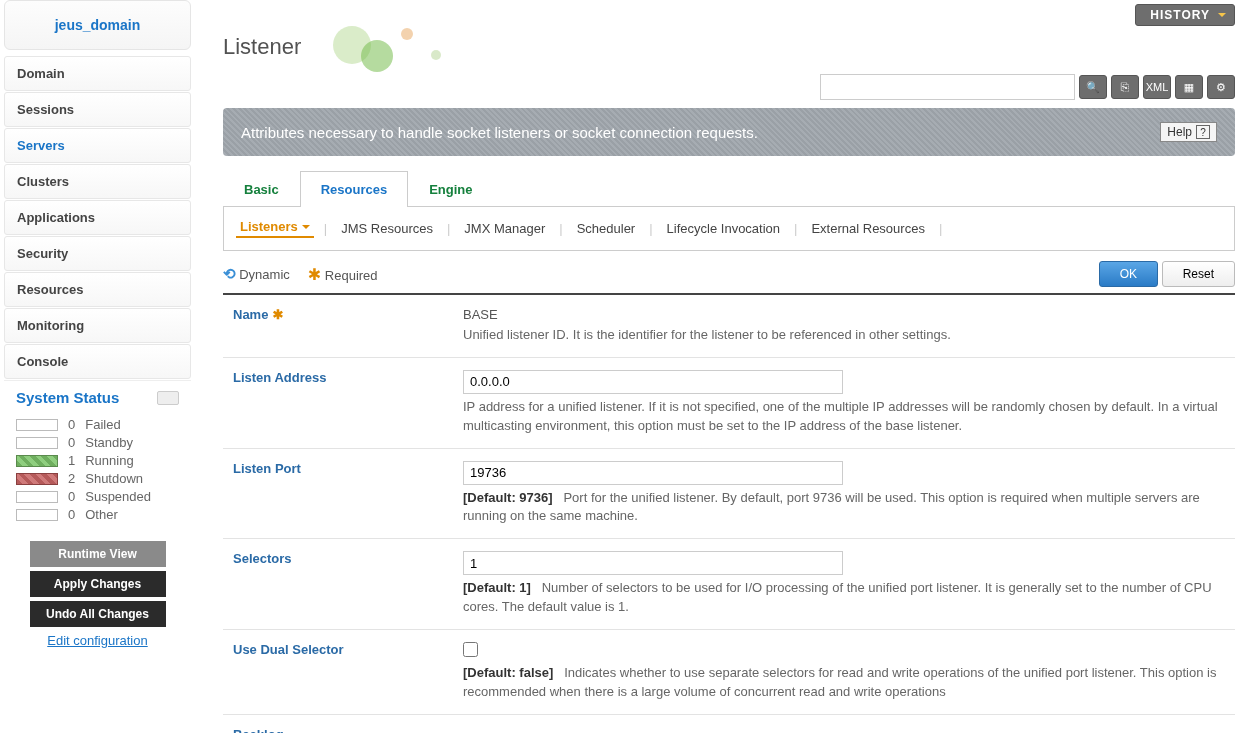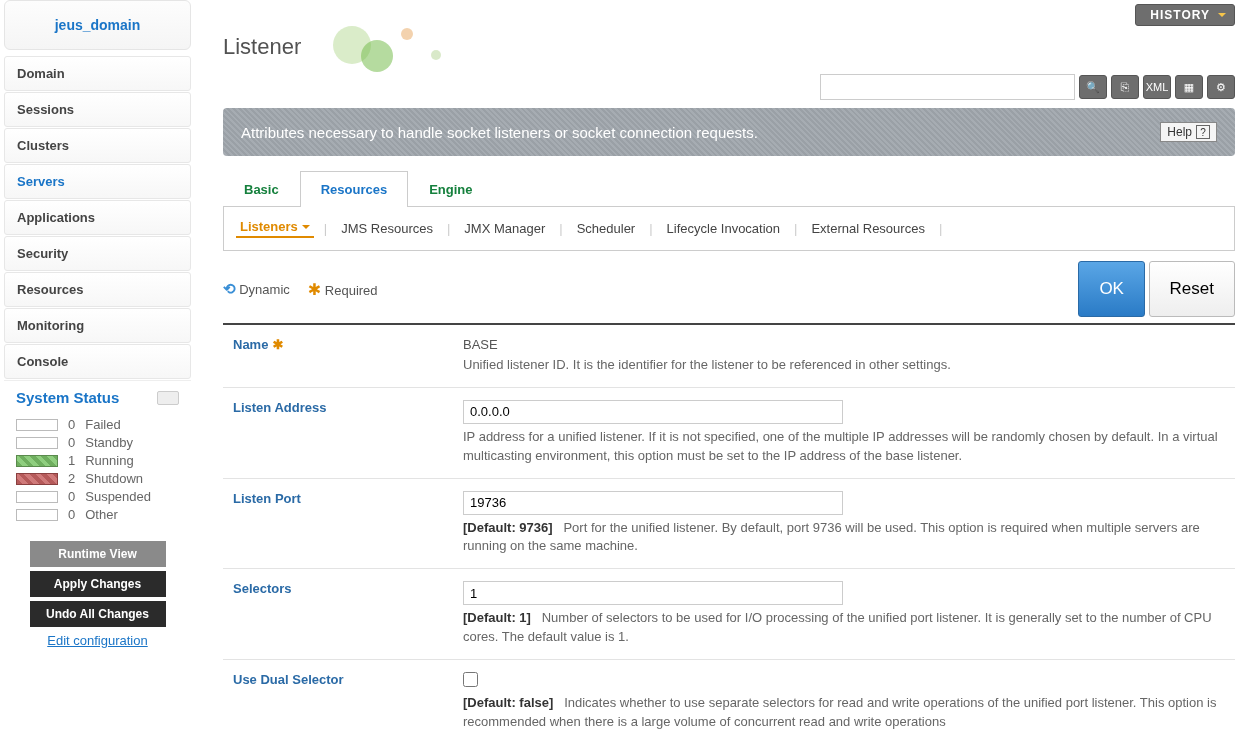--- a/index.html
+++ b/index.html
@@ -42,21 +42,21 @@
 .tab.active { color:#1a75c7; border-color:#ccc; background:#fff; }
 .subtabs { display:flex; gap: 4px; padding:12px 12px; border:1px solid #ccc; border-top:none; align-items:center; flex-wrap:wrap;}
 .subtab { color:#444; cursor:pointer; padding:0 4px; }
 .subtab.active { color:#e08a00; font-weight:600; border-bottom:2px solid #e08a00; padding-bottom:2px;}
 .subtab.active::after { content:""; display:inline-block; margin-left:4px; border:4px solid transparent; border-top-color:#e08a00; position:relative; top:2px;}
 .divider { color:#ccc; padding:0 6px;}
 .legend-row { display:flex; justify-content:space-between; align-items:center; padding:10px 0 6px; border-bottom:2px solid #444;}
 .legend-left { display:flex; gap:18px; align-items:center; color:#555; }
 .legend-left .dyn-icon { color:#3a8fd6; font-weight:bold; font-size:15px;}
 .legend-left .req-icon { color:#e08a00; font-size:16px;}
-.btn { padding:17px 20px; border:1px solid #bbb; border-radius:3px; background:linear-gradient(#fff,#eee); cursor:pointer; font-size:17px;}
+.btn { padding:5px 20px; border:1px solid #bbb; border-radius:3px; background:linear-gradient(#fff,#eee); cursor:pointer; font-size:12px;}
 .btn.primary { background:linear-gradient(#5aa6e6,#2a7bc6); color:#fff; border-color:#2a6aa6; }
 .form-table { width:100%; border-collapse:collapse; }
 .form-table td { border-bottom:1px solid #e3e3e3; padding:12px 10px; vertical-align:top; }
 .form-table td.label { width:230px; color:#2a6aa6; font-weight:600; }
 .form-table td.label .req-icon { color:#e08a00; margin-left:4px;}
 .field-input { width:380px; height:24px; border:1px solid #ccc; padding:0 6px; font-size:13px; }
 .field-desc { color:#666; margin-top:4px; line-height:1.45; }
 .field-desc b { color:#333; }
 .static-val { color:#555; }
 input[type=checkbox]{ width:15px; height:15px; }
@@ -65,22 +65,22 @@
 <body>
 
 <div class="container">
   <div class="sidebar">
     <div class="domain-title">
       <a>jeus_domain</a>
     </div>
     <div id="nav-list">
         <div class="nav-item">Domain</div>
         <div class="nav-item">Sessions</div>
+        <div class="nav-item active">Servers</div>
         <div class="nav-item">Clusters</div>
-        <div class="nav-item active">Servers</div>
         <div class="nav-item">Applications</div>
         <div class="nav-item">Security</div>
         <div class="nav-item">Resources</div>
         <div class="nav-item">Monitoring</div>
         <div class="nav-item">Console</div>
       </div>
     <div class="sys-status-head">
       <span>System Status</span>
       <span class="badge"></span>
     </div>

